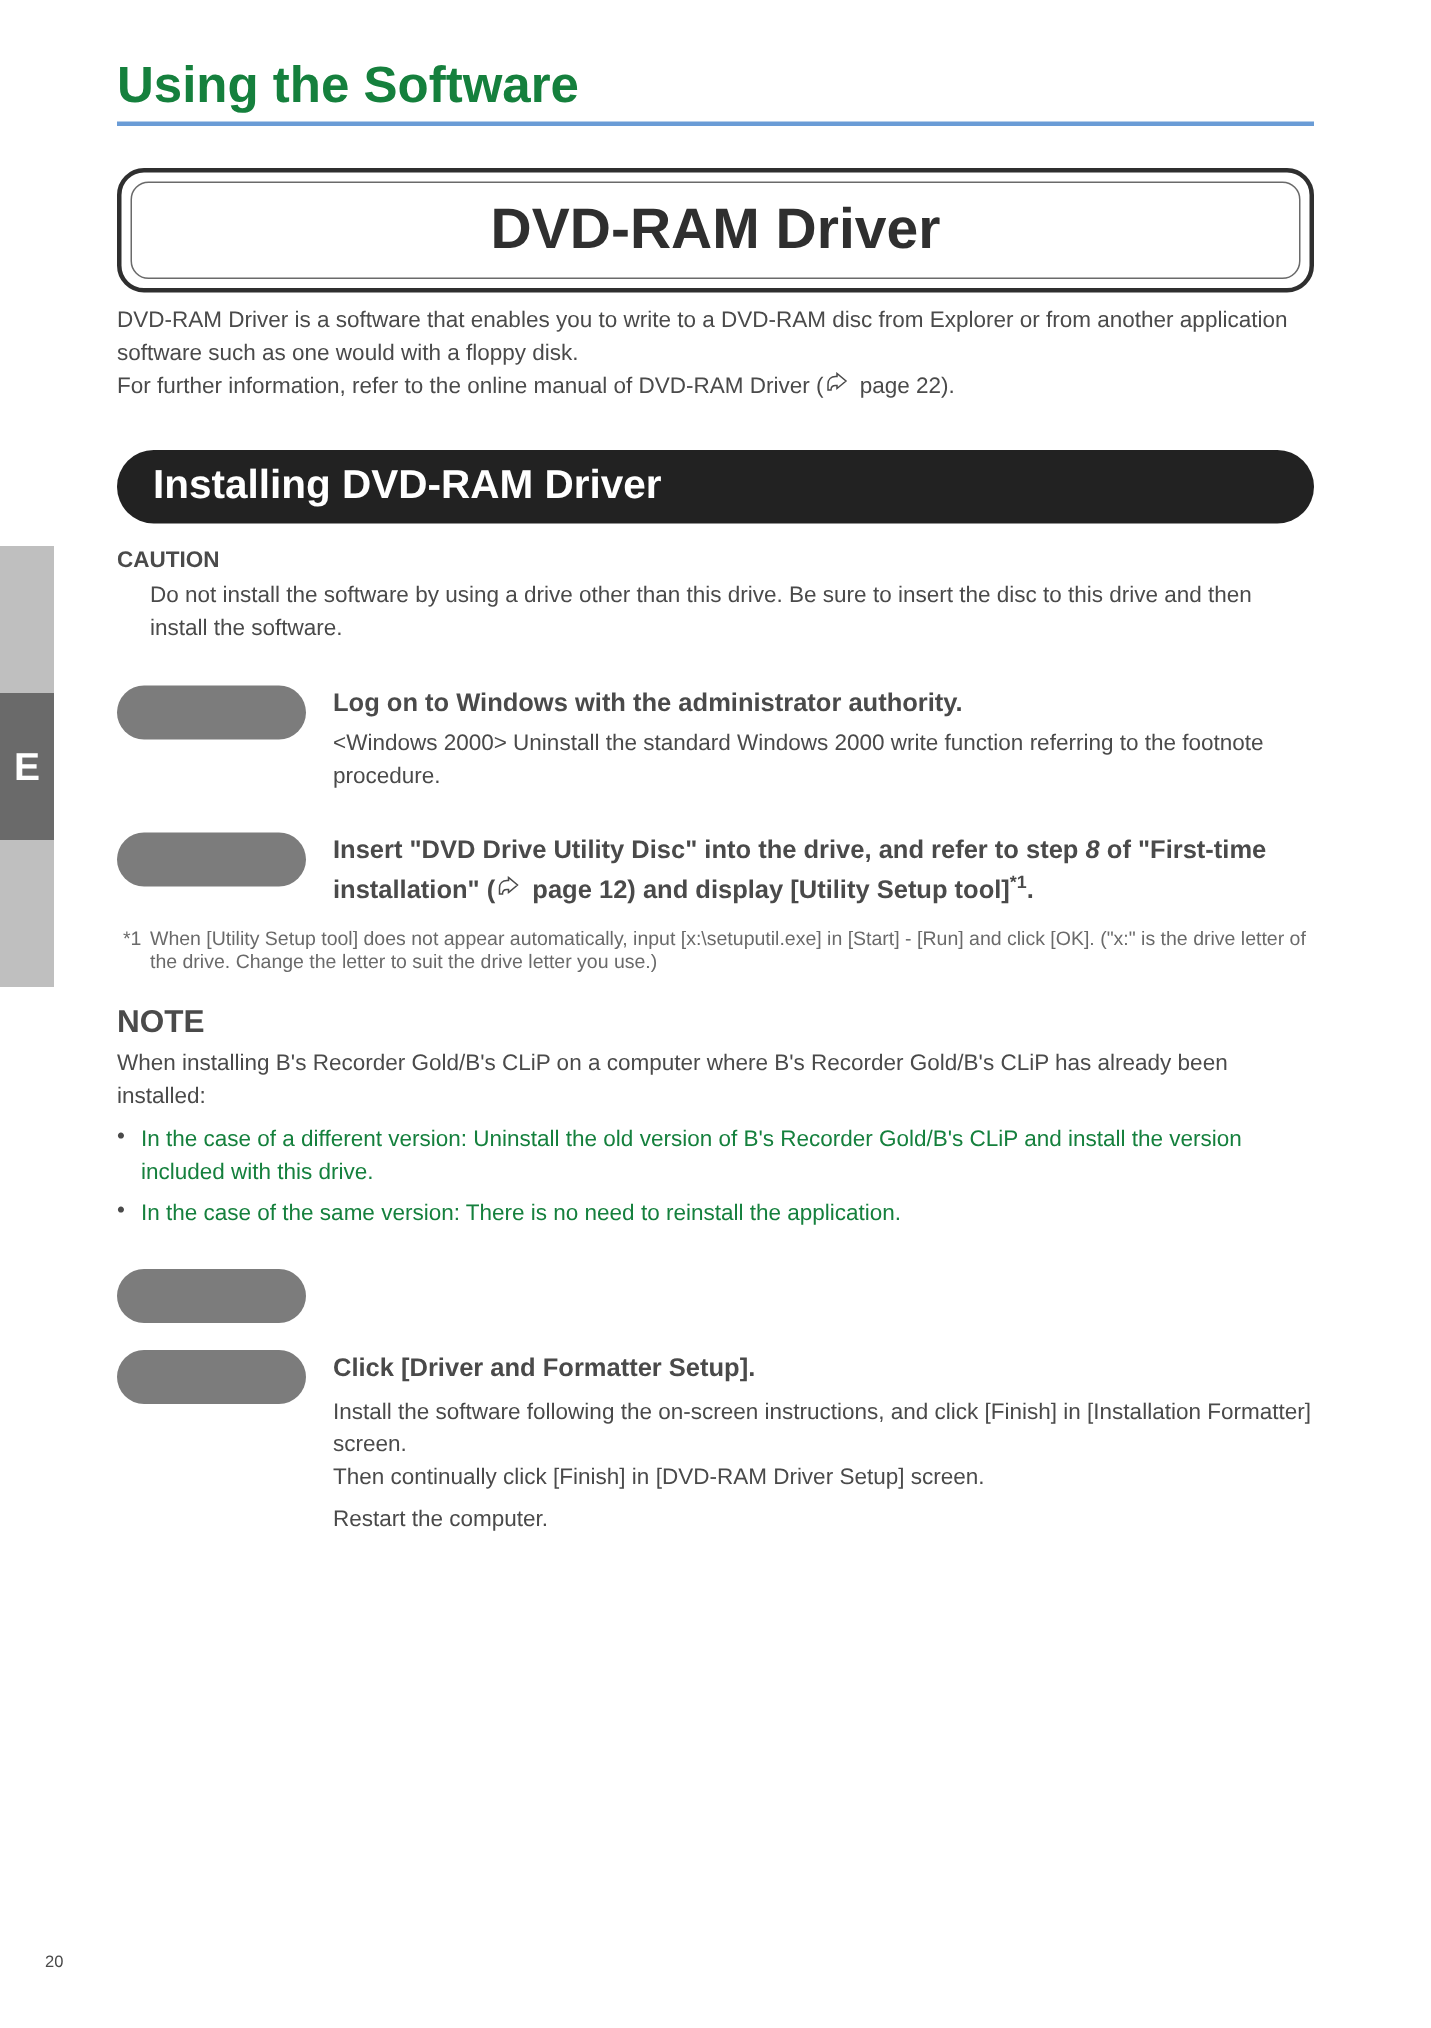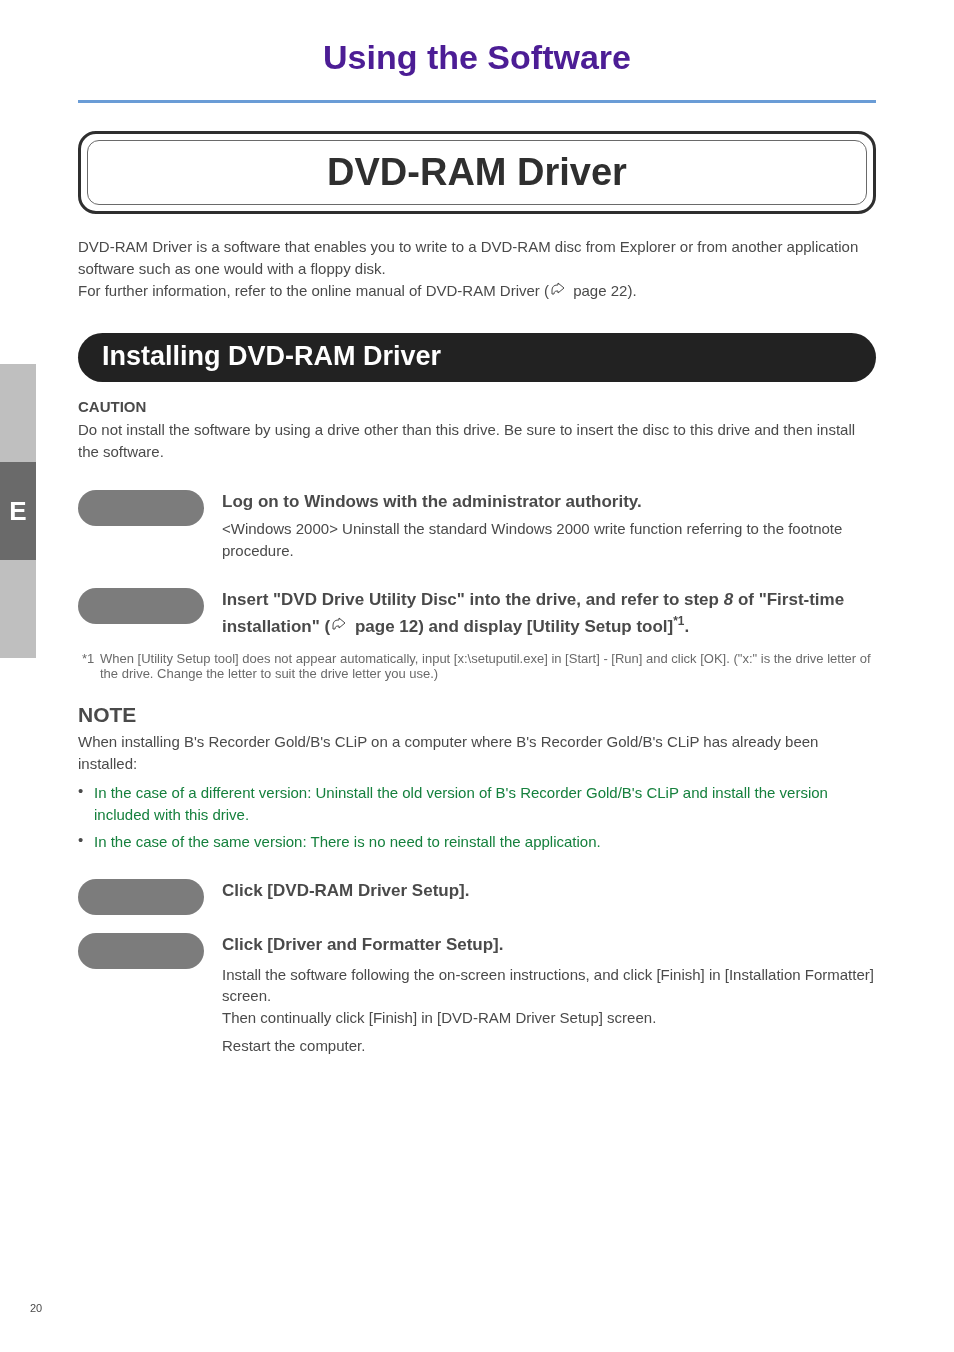--- a/index.html
+++ b/index.html
@@ -1,27 +1,27 @@
 <!DOCTYPE html>
 <html><head>
 <meta charset="utf-8">
 <style>
   * { margin: 0; padding: 0; box-sizing: border-box; }
   html, body { width: 954px; height: 1352px; font-family: Arial, Helvetica, sans-serif; background: #fff; color: #2a2a2a; }
   .page { position: relative; width: 954px; height: 1352px; padding: 38px 78px 0 78px; }
-  .h1 { font-size: 34px; font-weight: bold; color: #4c1d95; margin-bottom: 23px; text-align: center; }
+  .h1 { font-size: 34px; font-weight: bold; color: #15803d; margin-bottom: 4px; }
   .hr-thick { height: 3px; background: #6a9cd6; margin-bottom: 28px; }
   .title-box { border: 3px solid #2f2f2f; border-radius: 18px; padding: 6px; }
   .title-inner { border: 1px solid #6a6a6a; border-radius: 12px; padding: 10px 14px; text-align: center; }
   .title-inner span { font-size: 38px; font-weight: bold; color: #2f2f2f; }
-  .intro { font-size: 15px; line-height: 1.45; margin-top: 22px; color: #4a4a4a; }
+  .intro { font-size: 15px; line-height: 1.45; margin-top: 8px; color: #4a4a4a; }
   .ptr { display: inline-block; vertical-align: -2px; }
   .section-pill { margin-top: 30px; background: #222; color: #fff; border-radius: 28px; padding: 8px 24px 10px 24px; font-size: 27px; font-weight: bold; }
   .bodytext { font-size: 15px; line-height: 1.5; color: #4a4a4a; margin-top: 14px; }
-  .indent { }
+  .indent { margin-left: 22px; }
   .step { display: flex; align-items: flex-start; margin-top: 26px; }
   .step.tight { margin-top: 18px; }
   .step-num { width: 126px; height: 36px; background: #7c7c7c; border-radius: 18px; flex: none; }
   .step-body { margin-left: 18px; font-size: 17px; font-weight: bold; color: #4a4a4a; line-height: 1.45; }
   .step-body-regular { font-weight: normal; font-size: 15px; }
   .footnote { display: flex; font-size: 13px; color: #6a6a6a; margin-top: 10px; margin-left: 4px; }
   .fn-mark { width: 18px; flex: none; }
   .note-head { font-weight: bold; font-size: 21px; color: #4a4a4a; margin-top: 22px; }
   .bullet { display: flex; margin-top: 6px; }
   .bullet .dot { width: 16px; flex: none; font-size: 15px; color: #4a4a4a; }
@@ -88,21 +88,20 @@
     <div class="dot">•</div>
     <div class="txt">In the case of a different version: Uninstall the old version of B's Recorder Gold/B's CLiP and install the version included with this drive.</div>
   </div>
   <div class="bullet">
     <div class="dot">•</div>
     <div class="txt">In the case of the same version: There is no need to reinstall the application.</div>
   </div>
 
   <div class="step">
     <div class="step-num"></div>
-    <div class="step-body">Click [DVD-RAM Driver Setup].</div>
   </div>
 
   <div class="step tight">
     <div class="step-num"></div>
     <div class="step-body">
       <div>Click [Driver and Formatter Setup].</div>
       <div class="step-body-regular" style="margin-top:6px;">Install the software following the on-screen instructions, and click [Finish] in [Installation Formatter] screen.</div>
       <div class="step-body-regular">Then continually click [Finish] in [DVD-RAM Driver Setup] screen.</div>
       <div class="step-body-regular" style="margin-top:6px;">Restart the computer.</div>
     </div>

